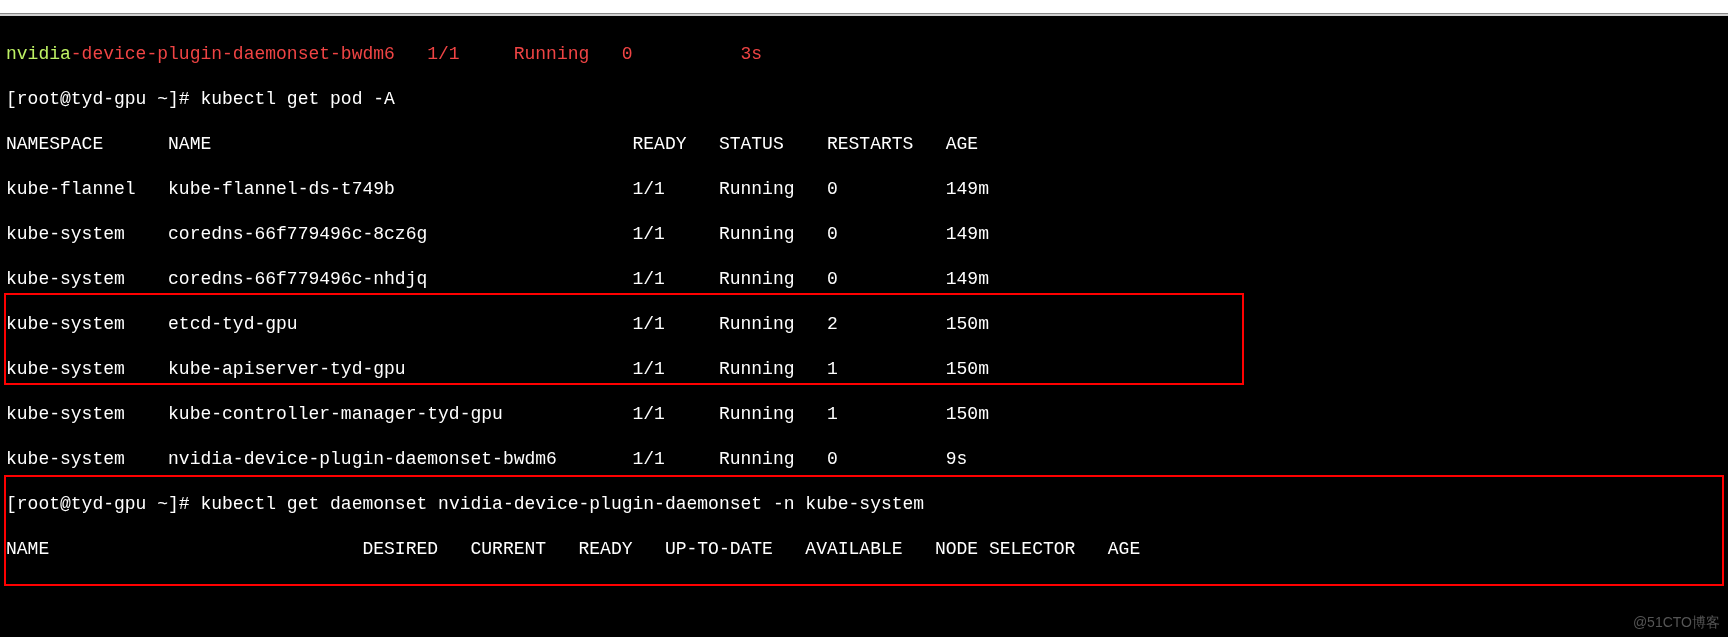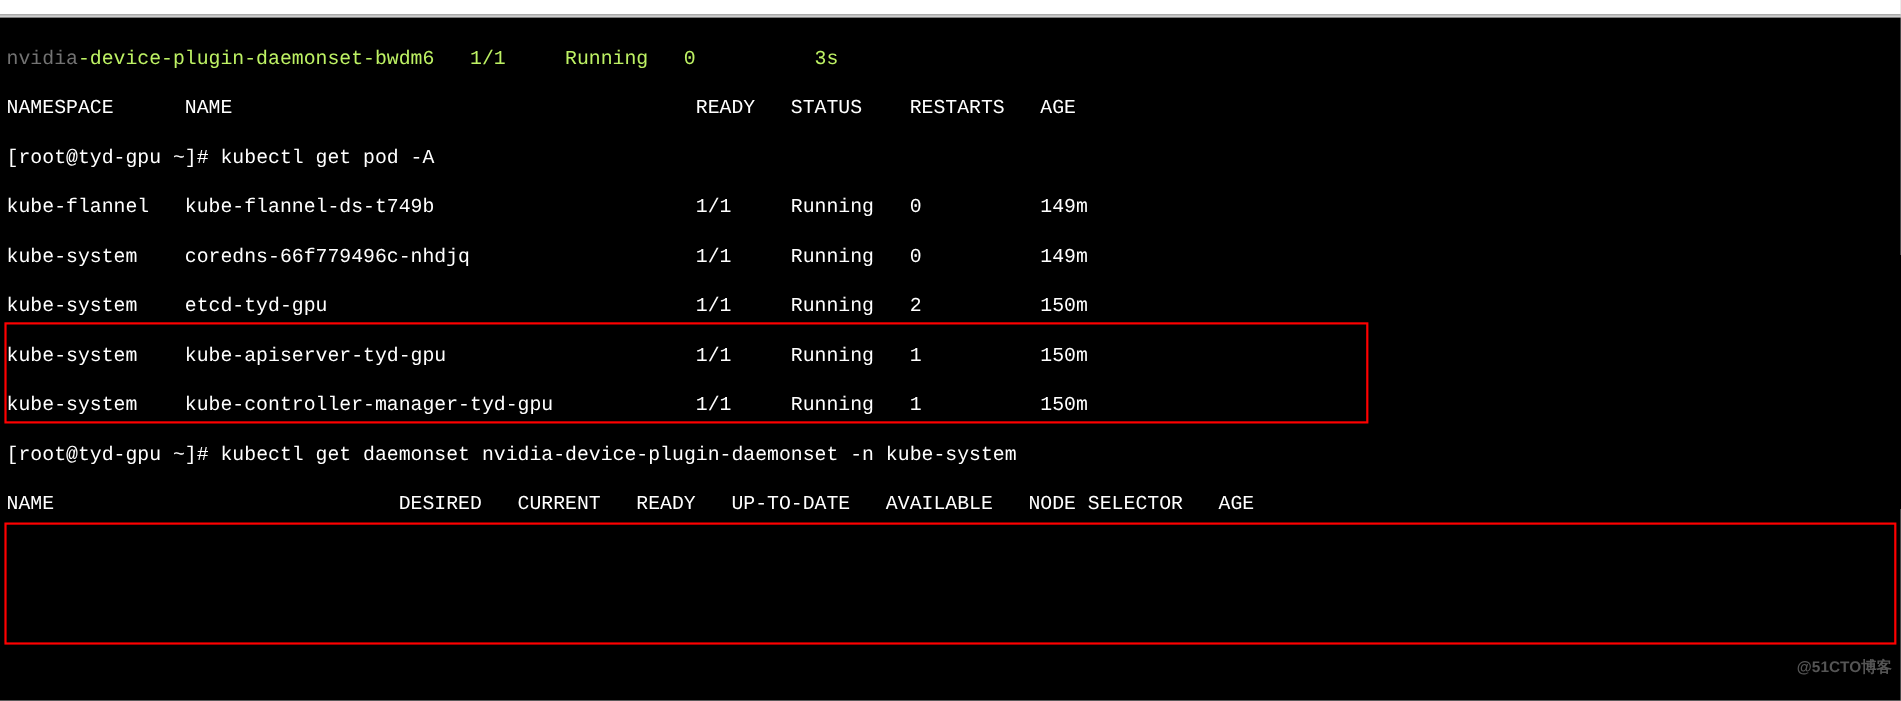--- a/index.html
+++ b/index.html
@@ -25,22 +25,22 @@
     white-space: pre;
     overflow: hidden;
   }
   .tabbar {
     background: #fff;
     height: 14px;
     border-bottom: 1px solid #888;
     box-sizing: border-box;
   }
   .line { display: block; }
-  .red  { color: #737373; }
-  .wht  { color: #bef264; }
+  .red  { color: #bef264; }
+  .wht  { color: #ef4444; }
   .highlight-box1 {
     position: absolute;
     left: 4px;
     top: 277px;
     width: 1240px;
     height: 92px;
     border: 2px solid #ff0000;
     pointer-events: none;
     box-sizing: border-box;
   }
@@ -50,41 +50,42 @@
     top: 459px;
     width: 1720px;
     height: 111px;
     border: 2px solid #ff0000;
     pointer-events: none;
     box-sizing: border-box;
   }
   .watermark {
     position: absolute;
     right: 8px;
-    bottom: 20px;
+    bottom: 4px;
     color: #555;
     font-size: 14px;
     font-family: sans-serif;
-    font-weight: bold;
   }
 </style>
 </head>
 <body>
 
 <div class="tabbar"></div>
 
 <div class="terminal">
 <span class="line"><span class="red">nvidia</span><span class="wht">-device-plugin-daemonset-bwdm6   1/1     Running   0          3s</span></span>
+<span class="line"><span>[root@tyd-gpu ~]# </span><span>kubectl get pod -A</span></span>
 <span class="line">NAMESPACE      NAME                                       READY   STATUS    RESTARTS   AGE</span>
-<span class="line"><span>[root@tyd-gpu ~]# </span><span>kubectl get pod -A</span></span>
 <span class="line">kube-flannel   kube-flannel-ds-t749b                      1/1     Running   0          149m</span>
+<span class="line">kube-system    coredns-66f779496c-8cz6g                   1/1     Running   0          149m</span>
 <span class="line">kube-system    coredns-66f779496c-nhdjq                   1/1     Running   0          149m</span>
 <span class="line">kube-system    etcd-tyd-gpu                               1/1     Running   2          150m</span>
 <span class="line">kube-system    kube-apiserver-tyd-gpu                     1/1     Running   1          150m</span>
 <span class="line">kube-system    kube-controller-manager-tyd-gpu            1/1     Running   1          150m</span>
+<span class="line">kube-system    nvidia-device-plugin-daemonset-bwdm6       1/1     Running   0          9s</span>
 <span class="line"><span>[root@tyd-gpu ~]# </span><span>kubectl get daemonset nvidia-device-plugin-daemonset -n kube-system</span></span>
 <span class="line">NAME                             DESIRED   CURRENT   READY   UP-TO-DATE   AVAILABLE   NODE SELECTOR   AGE</span>
 
 
 
 
 
 
 
 

